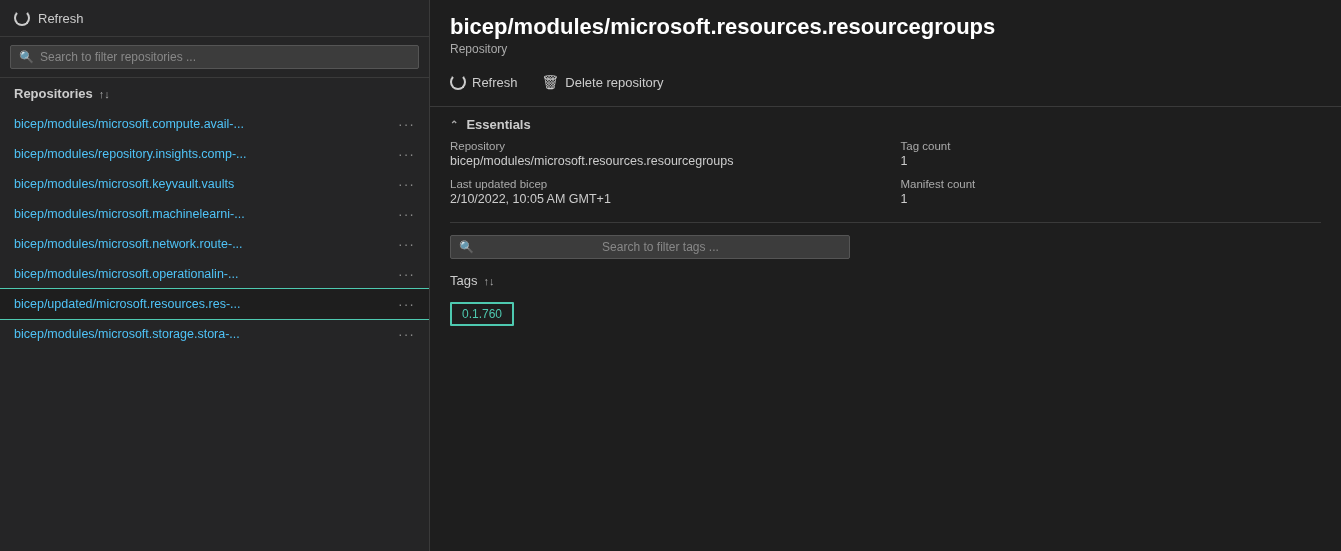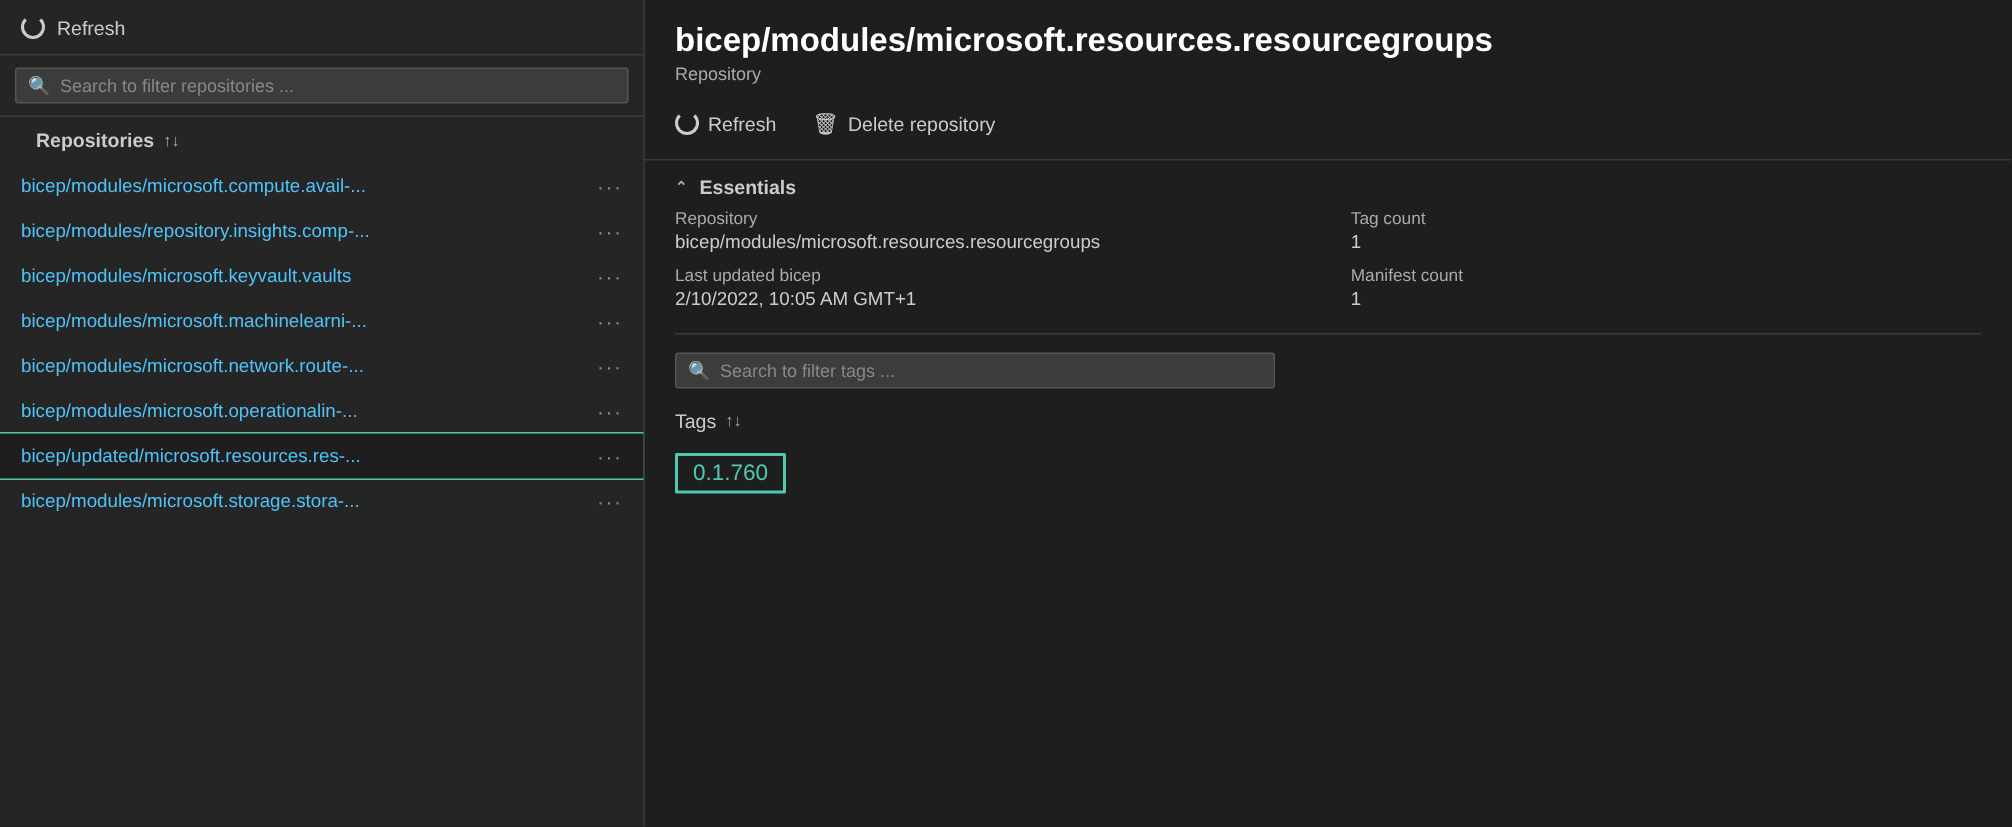--- a/index.html
+++ b/index.html
@@ -68,21 +68,21 @@
       font-size: 12px;
       width: 100%;
     }
 
     .search-input-wrapper input::placeholder { color: #888; }
 
     .repos-header {
       display: flex;
       align-items: center;
       gap: 6px;
-      padding: 8px 24px;
+      padding: 8px 14px;
       font-weight: 700;
       color: #cccccc;
       font-size: 13px;
     }
 
     .sort-icon {
       font-size: 11px;
       color: #aaaaaa;
       cursor: pointer;
     }
@@ -232,20 +232,21 @@
       max-width: 400px;
     }
 
     .tags-search-wrapper input {
       background: transparent;
       border: none;
       outline: none;
       color: #22c55e;
       font-size: 12px;
       width: 100%;
+      text-align: center;
     }
 
     .tags-search-wrapper input::placeholder { color: #888; }
 
     .tags-header {
       display: flex;
       align-items: center;
       gap: 6px;
       padding: 6px 0;
       font-weight: 400;
@@ -256,21 +257,21 @@
     .tags-list {
       padding-top: 8px;
     }
 
     .tag-item {
       display: inline-block;
       background: transparent;
       border: 2px solid #4ec9b0;
       color: #4ec9b0;
       padding: 3px 10px;
-      font-size: 15px;
+      font-size: 12px;
       cursor: pointer;
       border-radius: 1px;
     }
 
   </style>
 </head>
 <body>
 
 <div class="left-panel">
 

